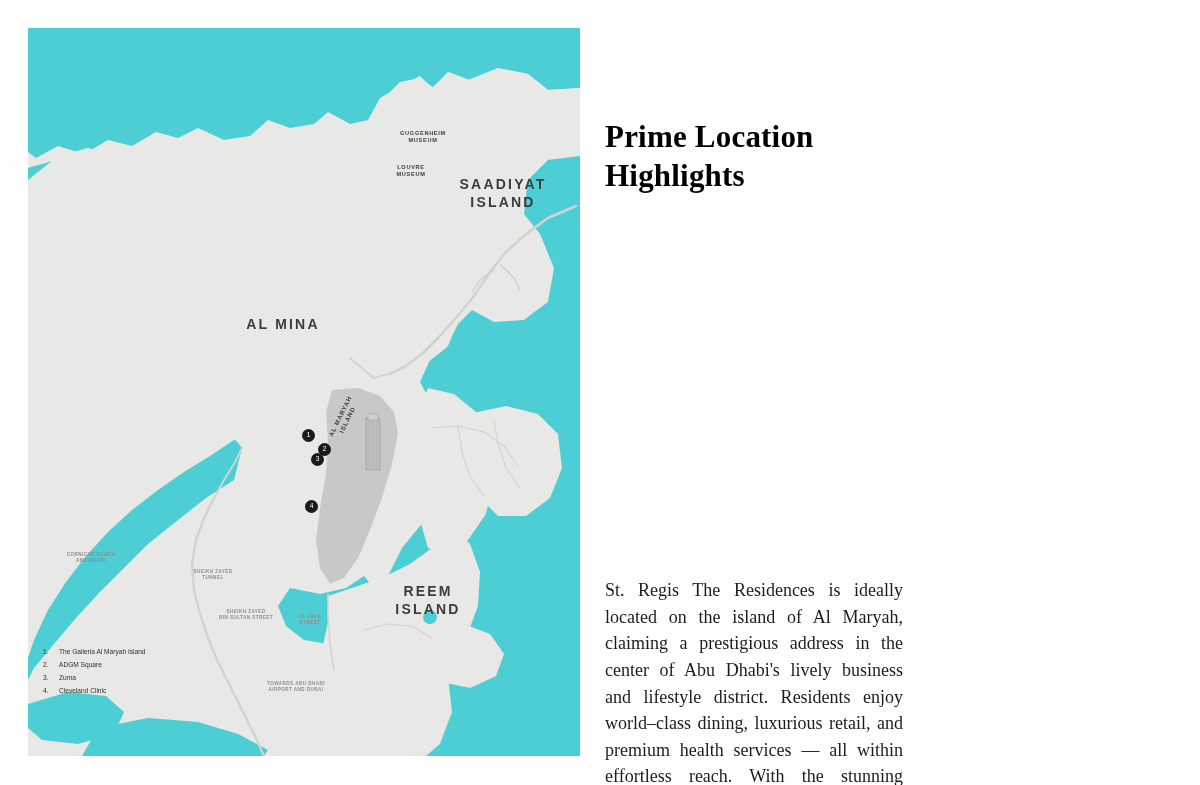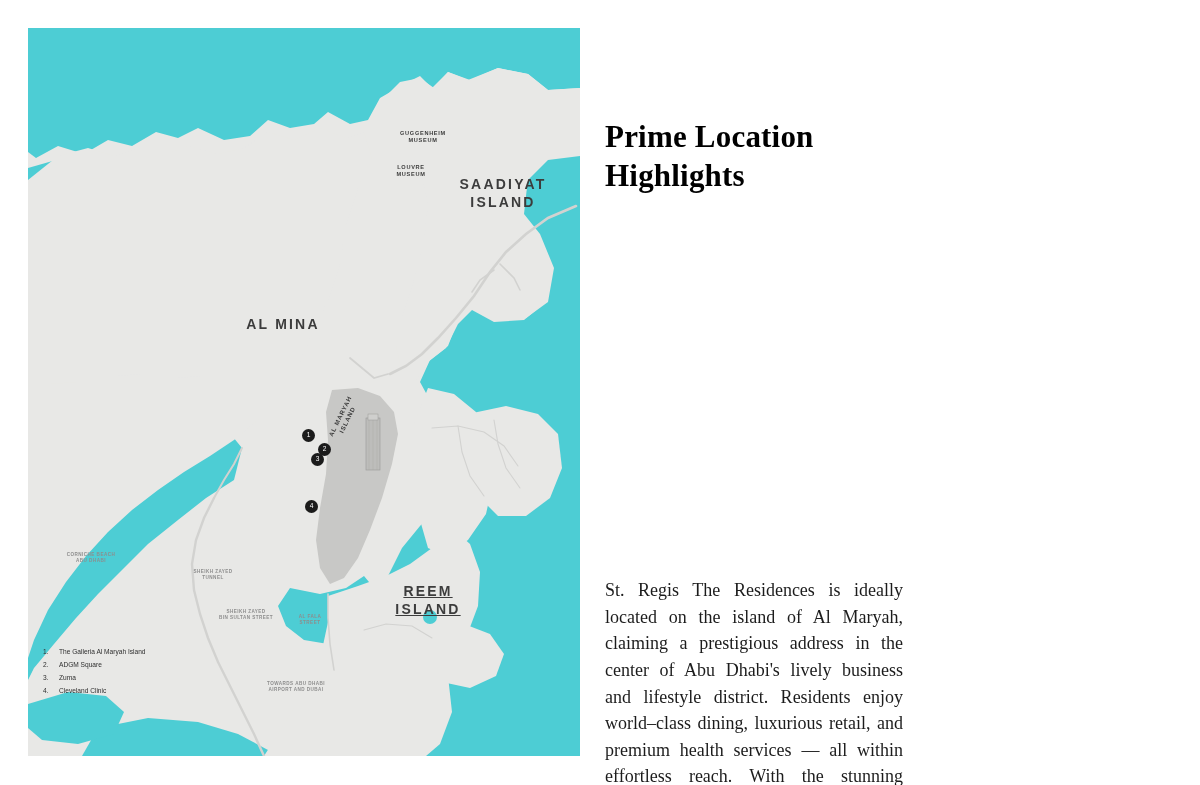--- a/index.html
+++ b/index.html
@@ -57,21 +57,21 @@
   }
   .lbl-small {
     font-size: 4.6px;
     letter-spacing: 0.45px;
     font-weight: 700;
     color: #8d8d8d;
   }
 
   #lbl-almina { left: 175px; top: 288px; width: 160px; text-align: center; }
   #lbl-saadiyat { left: 405px; top: 148px; width: 140px; }
-  #lbl-reem { left: 335px; top: 555px; width: 130px; text-decoration: underline; }
+  #lbl-reem { left: 335px; top: 555px; width: 130px; }
 
   #lbl-guggenheim { left: 340px; top: 102px; width: 110px; }
   #lbl-louvre { left: 338px; top: 136px; width: 90px; }
 
   #lbl-almaryah {
     left: 286px;
     top: 382px;
     width: 60px;
     font-size: 6.2px;
     letter-spacing: 0.9px;

